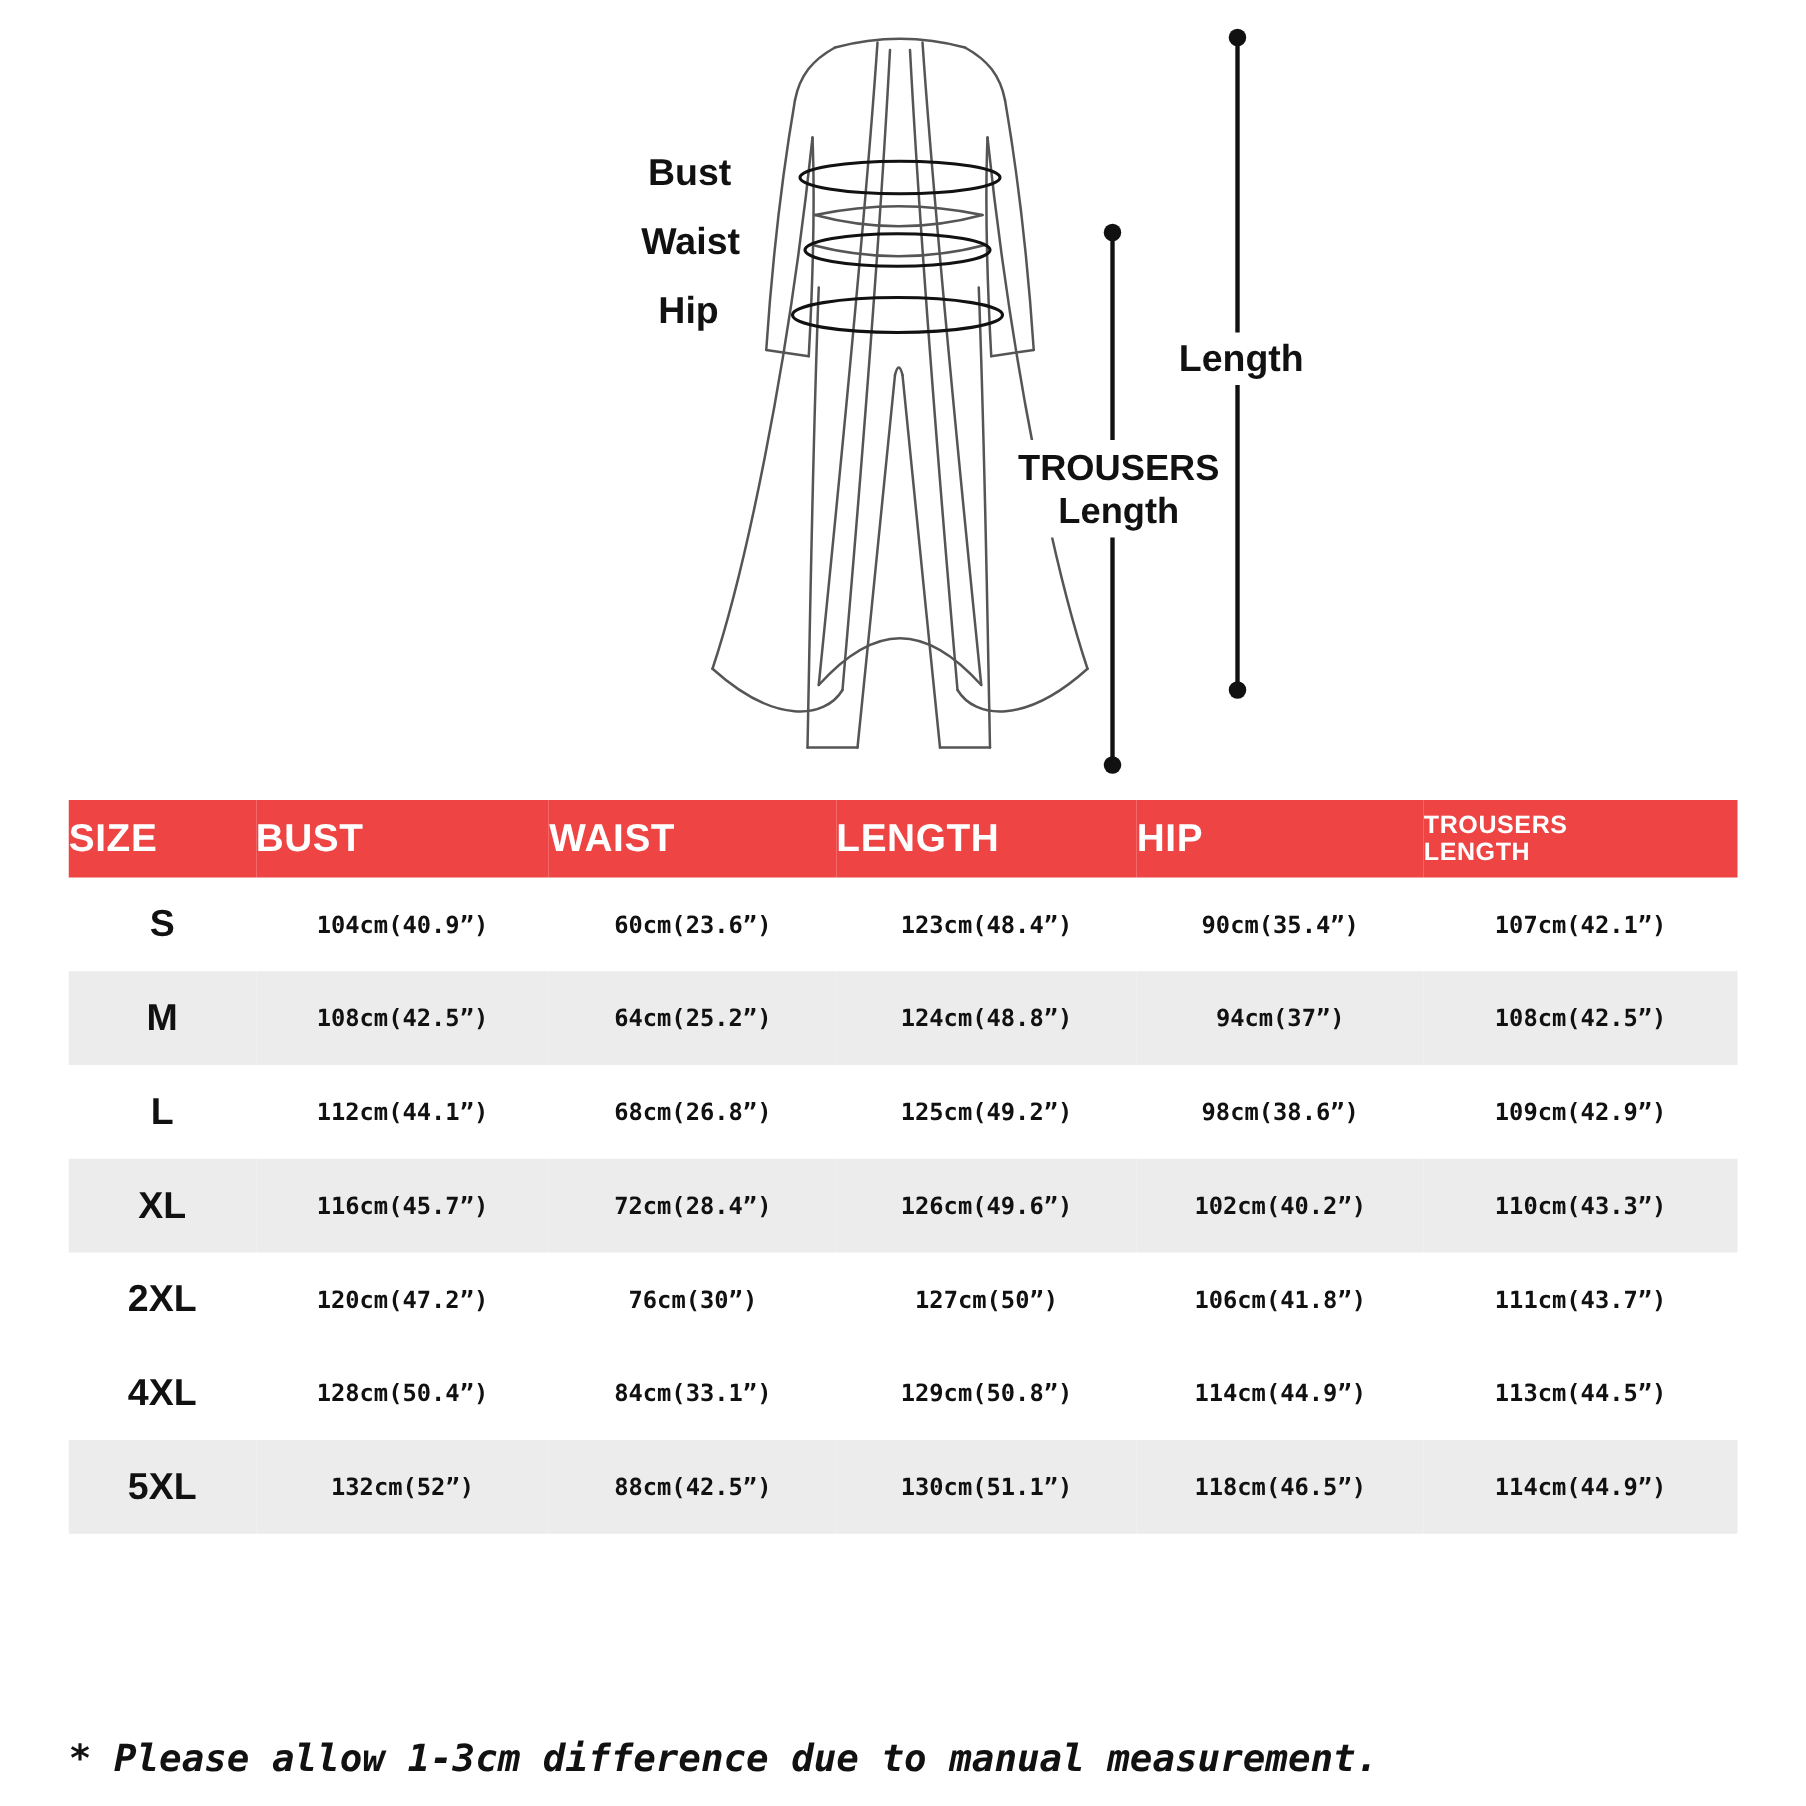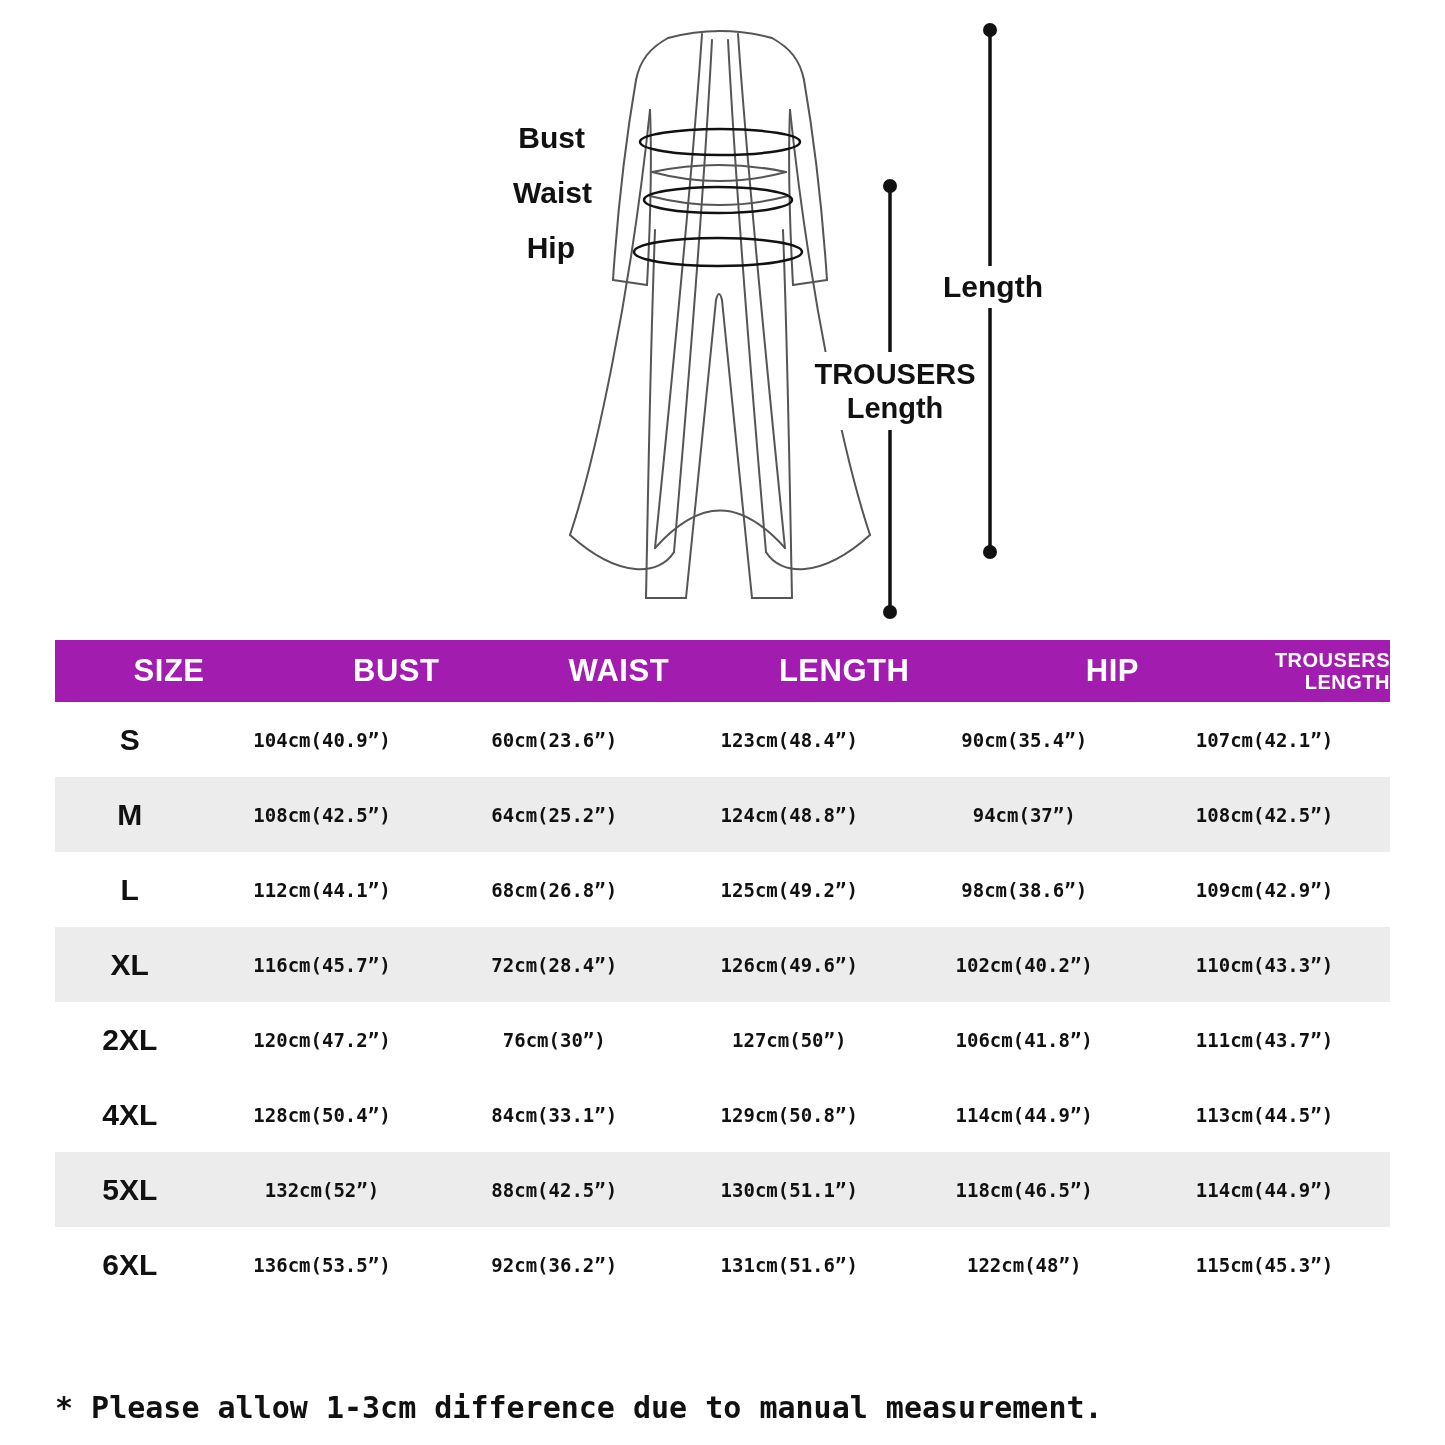--- a/index.html
+++ b/index.html
@@ -9,36 +9,36 @@
   }
   #diagram{position:absolute;top:0;left:0}
   svg text{
     font-family:"Liberation Sans",sans-serif;
     font-weight:700;font-size:30px;fill:#111111;
   }
   svg text.two-line{font-size:29px}
   #table-wrap{position:absolute;top:640px;left:55px;width:1335px}
   table{width:100%;border-collapse:collapse;table-layout:fixed}
   thead th{
-    background:#a21caf;color:#ffffff;
+    background:#ef4444;color:#ffffff;
     font-family:"Liberation Sans",sans-serif;font-weight:700;
-    font-size:31px;height:62px;text-align:right;letter-spacing:.5px;
+    font-size:31px;height:62px;text-align:left;letter-spacing:.5px;
     padding:0;
   }
   thead th.th-small div{font-size:20px;line-height:1.12;letter-spacing:.5px}
   tbody td{
     height:75px;text-align:center;vertical-align:middle;
     font-family:"DejaVu Sans Mono",monospace;font-weight:700;font-size:19px;
     padding:0;white-space:nowrap;
   }
   tbody td:first-child{font-family:"Liberation Sans",sans-serif;font-size:30px}
   tbody tr.alt{background:#ececec}
   #footnote{
     position:absolute;left:55px;top:1390px;
-    font-family:"DejaVu Sans Mono",monospace;font-weight:700;font-size:30px;
+    font-family:"DejaVu Sans Mono",monospace;font-weight:700;font-size:30px;font-style:italic;
   }
 </style>
 </head>
 <body>
 
 <svg id="diagram" width="1445" height="640" viewBox="0 0 1445 640" xmlns="http://www.w3.org/2000/svg">
 
   <g stroke="#555555" stroke-width="2" fill="none" stroke-linecap="round">
 
     <path d="M668,38 Q720,24 772,38"></path>
@@ -180,25 +180,17 @@
           <td>113cm(44.5”)</td>
         </tr>
         <tr class="alt">
           <td>5XL</td>
           <td>132cm(52”)</td>
           <td>88cm(42.5”)</td>
           <td>130cm(51.1”)</td>
           <td>118cm(46.5”)</td>
           <td>114cm(44.9”)</td>
         </tr>
-        <tr>
-          <td>6XL</td>
-          <td>136cm(53.5”)</td>
-          <td>92cm(36.2”)</td>
-          <td>131cm(51.6”)</td>
-          <td>122cm(48”)</td>
-          <td>115cm(45.3”)</td>
-        </tr>
       </tbody>
   </table>
 </div>
 
 <div id="footnote">* Please allow 1-3cm difference due to manual measurement.</div>
 
 </body></html>

